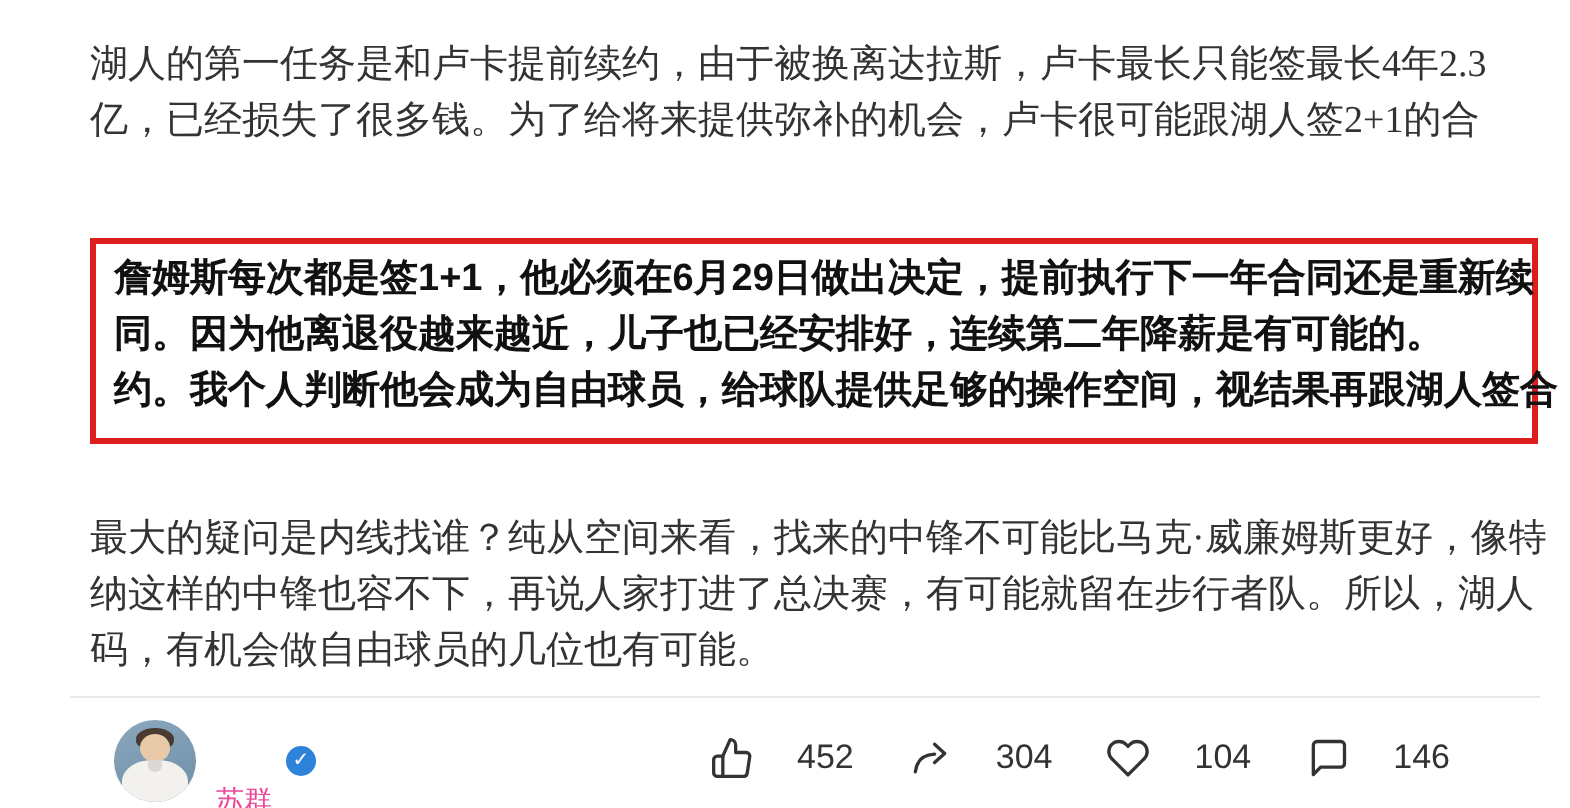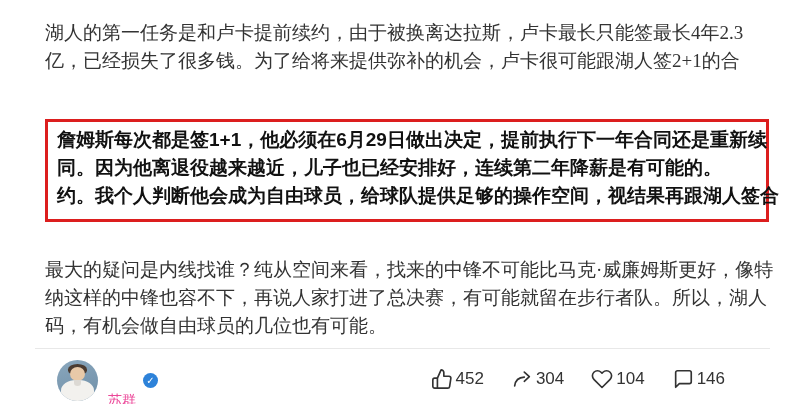--- a/index.html
+++ b/index.html
@@ -52,21 +52,21 @@
   .badge{
     width:15px;height:15px;border-radius:50%;background:#2d82d9;color:#fff;
     font-size:10px;line-height:15px;text-align:center;font-weight:700;
     margin-left:-3px;
   }
 
   .stats{
     position:absolute;top:365px;right:60px;height:28px;
     display:flex;align-items:center;gap:27px;
   }
-  .stat{display:flex;align-items:center;gap:3px;cursor:pointer;}
+  .stat{display:flex;align-items:center;gap:22px;cursor:pointer;}
   .stat svg{display:block;}
   .stat .count{font-size:17px;color:#333333;}
 </style>
 </head>
 <body>
 
 <div class="page">
 
   <div class="para para-1">
     <div class="line">湖人的第一任务是和卢卡提前续约，由于被换离达拉斯，卢卡最长只能签最长4年2.3</div>

